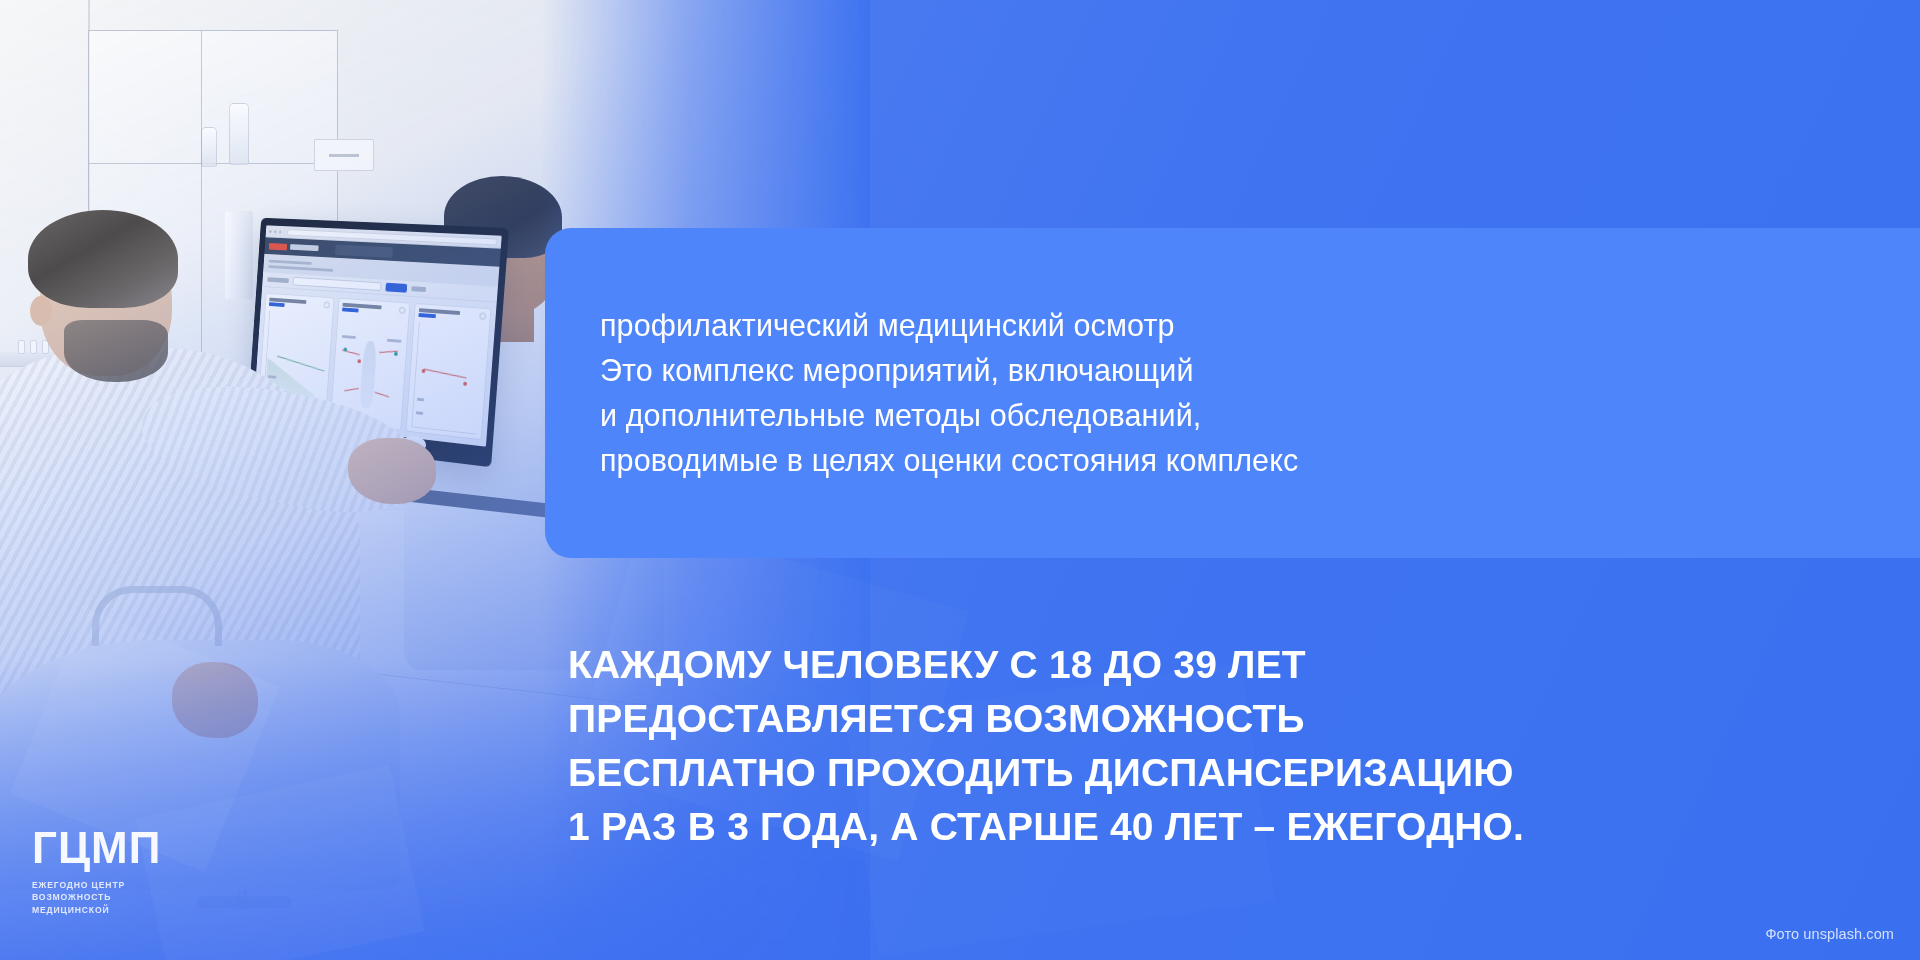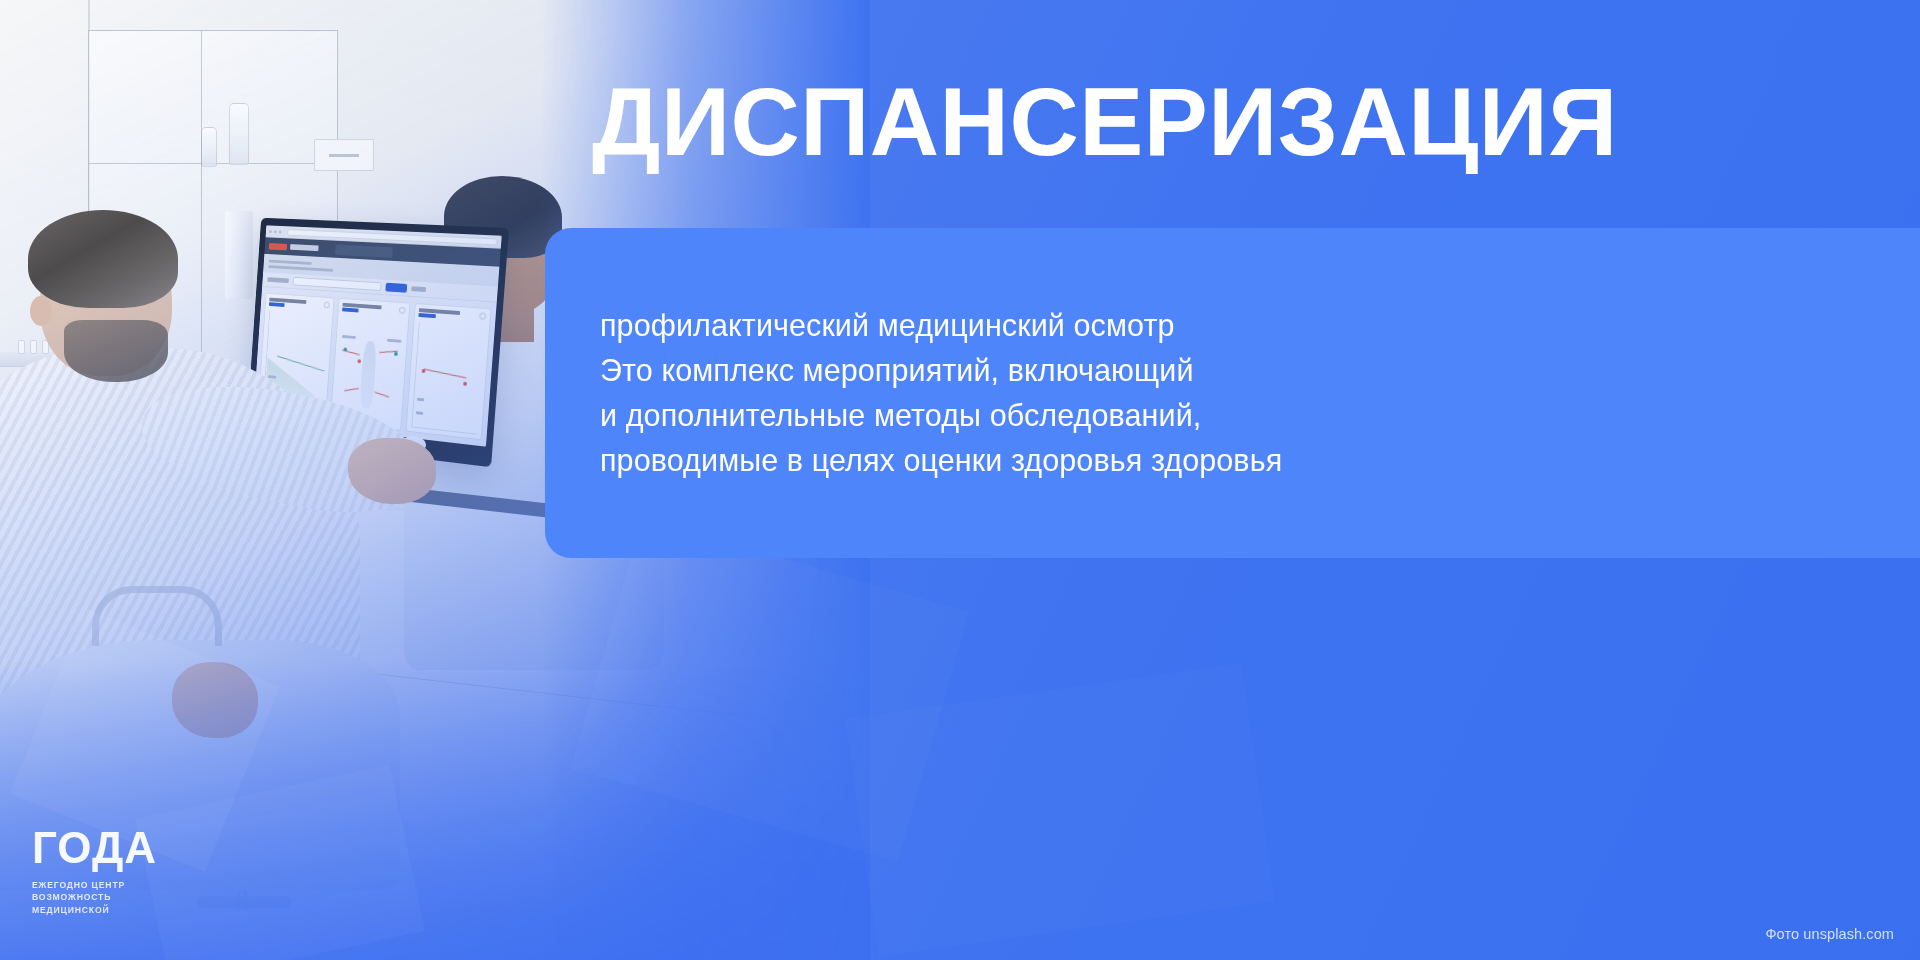--- a/index.html
+++ b/index.html
@@ -559,32 +559,37 @@
     <div class="photo-tint"></div>
     <div class="photo-fade"></div>
     <div class="photo-fade-b"></div>
   </div>
 
   <div class="facet f1"></div>
   <div class="facet f2"></div>
   <div class="facet f3"></div>
   <div class="facet f4"></div>
 
-  <h1 class="heading">ДИСПАНСЕРИЗАЦИЯ</h1>
 
   <div class="info-panel">
     <div class="info-line">профилактический медицинский осмотр</div>
     <div class="info-line">Это комплекс мероприятий, включающий</div>
     <div class="info-line">и дополнительные методы обследований,</div>
-    <div class="info-line">проводимые в целях оценки здоровья здоровья</div>
+    <div class="info-line">проводимые в целях оценки состояния комплекс</div>
   </div>
 
+  <div class="bold-block">
+    <div class="bold-line">КАЖДОМУ ЧЕЛОВЕКУ С 18 ДО 39 ЛЕТ</div>
+    <div class="bold-line">ПРЕДОСТАВЛЯЕТСЯ ВОЗМОЖНОСТЬ</div>
+    <div class="bold-line">БЕСПЛАТНО ПРОХОДИТЬ ДИСПАНСЕРИЗАЦИЮ</div>
+    <div class="bold-line">1 РАЗ В 3 ГОДА, А СТАРШЕ 40 ЛЕТ – ЕЖЕГОДНО.</div>
+  </div>
 
   <div class="logo">
-    <div class="logo-mark">ГОДА</div>
+    <div class="logo-mark">ГЦМП</div>
     <div class="logo-sub">
       <div>ЕЖЕГОДНО ЦЕНТР</div>
       <div>ВОЗМОЖНОСТЬ</div>
       <div>МЕДИЦИНСКОЙ</div>
     </div>
   </div>
 
   <div class="credit">Фото unsplash.com</div>
 
 </div>

